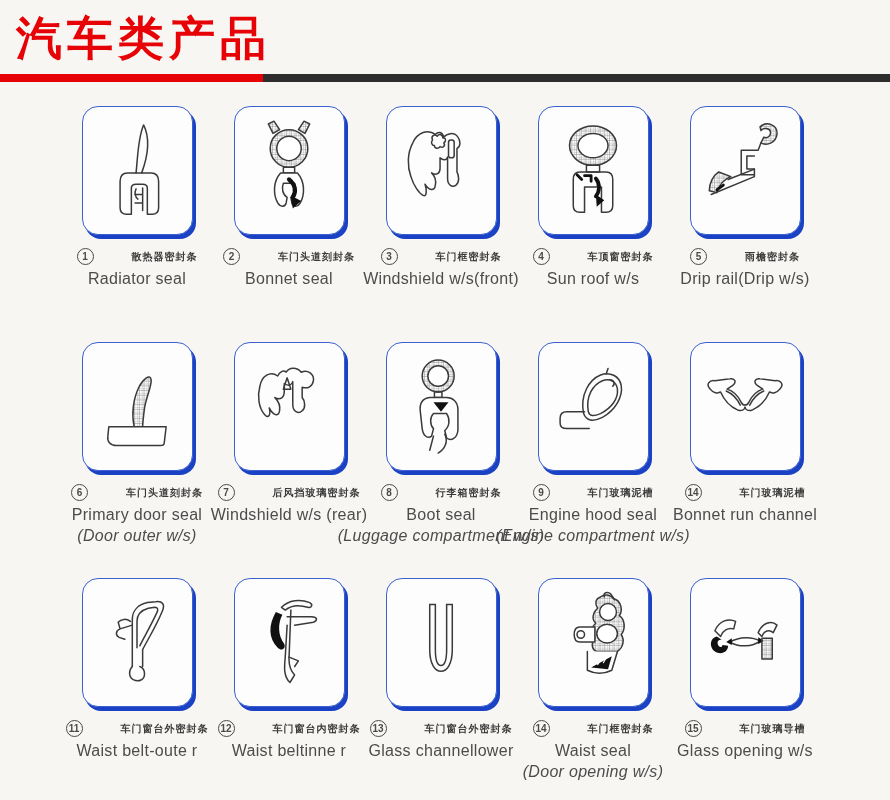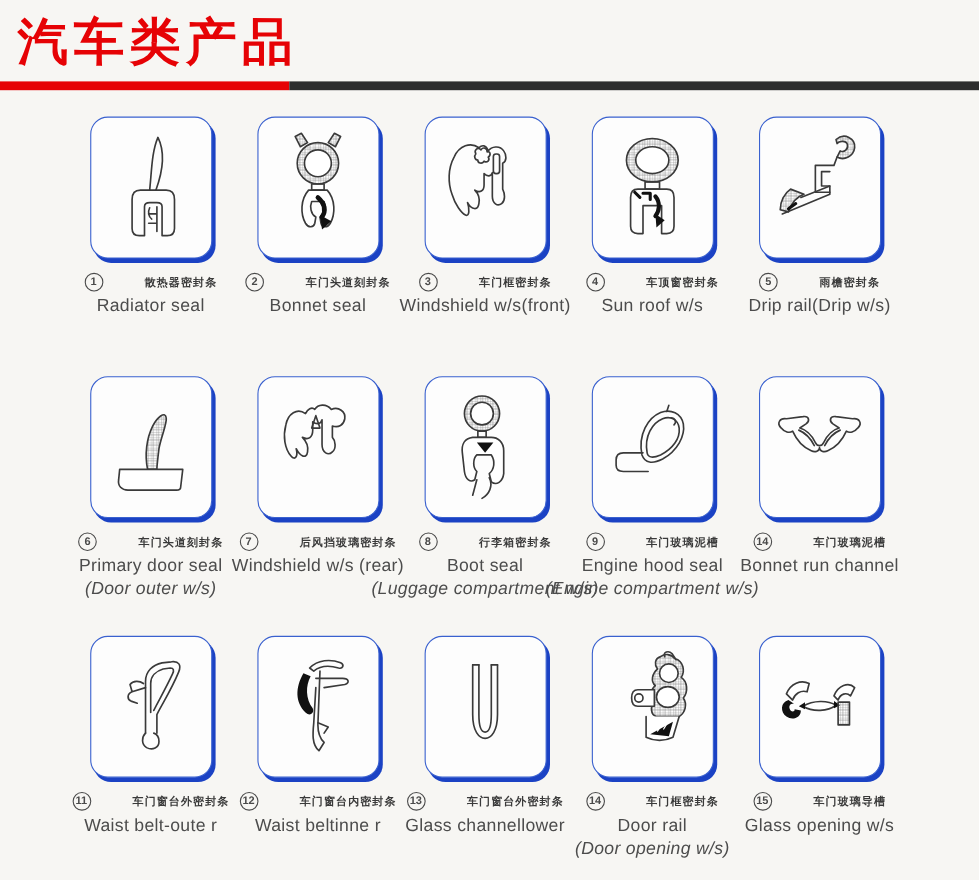--- a/index.html
+++ b/index.html
@@ -310,21 +310,21 @@
             <path d="M44 64 L44 84 C52 88 62 88 70 84 L76 64" fill="#fff" stroke="#3a3a3a" stroke-width="1.6" stroke-linecap="round" stroke-linejoin="round"></path>
             <path d="M48 81 L70 69 L66 83 Z" fill="#111" stroke="none" stroke-width="1.6" stroke-linecap="round" stroke-linejoin="round"></path>
             <path d="M55 78 L59 72 M61 76 L64 71" stroke="#fff" stroke-width="1.2" fill="none" stroke-linecap="round" stroke-linejoin="round"></path>
             <path d="M62 6 C60 1 66 0 69 3 L73 9" stroke="#3a3a3a" stroke-width="1.6" fill="none" stroke-linecap="round" stroke-linejoin="round"></path>
           </svg></div>
     </div>
     <div class="zh-row">
       <span class="num">14</span>
       <span class="zh-text">车门框密封条</span>
     </div>
-    <div class="en-text">Door rail</div>
+    <div class="en-text">Waist seal</div>
     <div class="en2-text">(Door opening w/s)</div>
   </div>
 
   <div class="cell">
     <div class="card">
       <div class="art"><svg viewBox="0 0 100 110" xmlns="http://www.w3.org/2000/svg">
             <path d="M18 42 C22 32 32 28 40 32 L38 40 C32 38 26 42 24 48 Z" fill="#fff" stroke="#3a3a3a" stroke-width="1.6" stroke-linecap="round" stroke-linejoin="round"></path>
             <path d="M20 48 C12 50 12 60 18 64 C24 68 32 65 32 58 L26 57 C26 60 22 60 21 56 C20 52 24 51 26 52 Z" fill="#111" stroke="none" stroke-width="1.6" stroke-linecap="round" stroke-linejoin="round"></path>
             <path d="M34 54 C44 48 58 48 66 53 C58 59 44 60 34 54 Z" fill="#fff" stroke="#3a3a3a" stroke-width="1.6" stroke-linecap="round" stroke-linejoin="round"></path>
             <path d="M30 54 L36 50 L36 57 Z" fill="#111" stroke="none" stroke-width="1.6" stroke-linecap="round" stroke-linejoin="round"></path>

